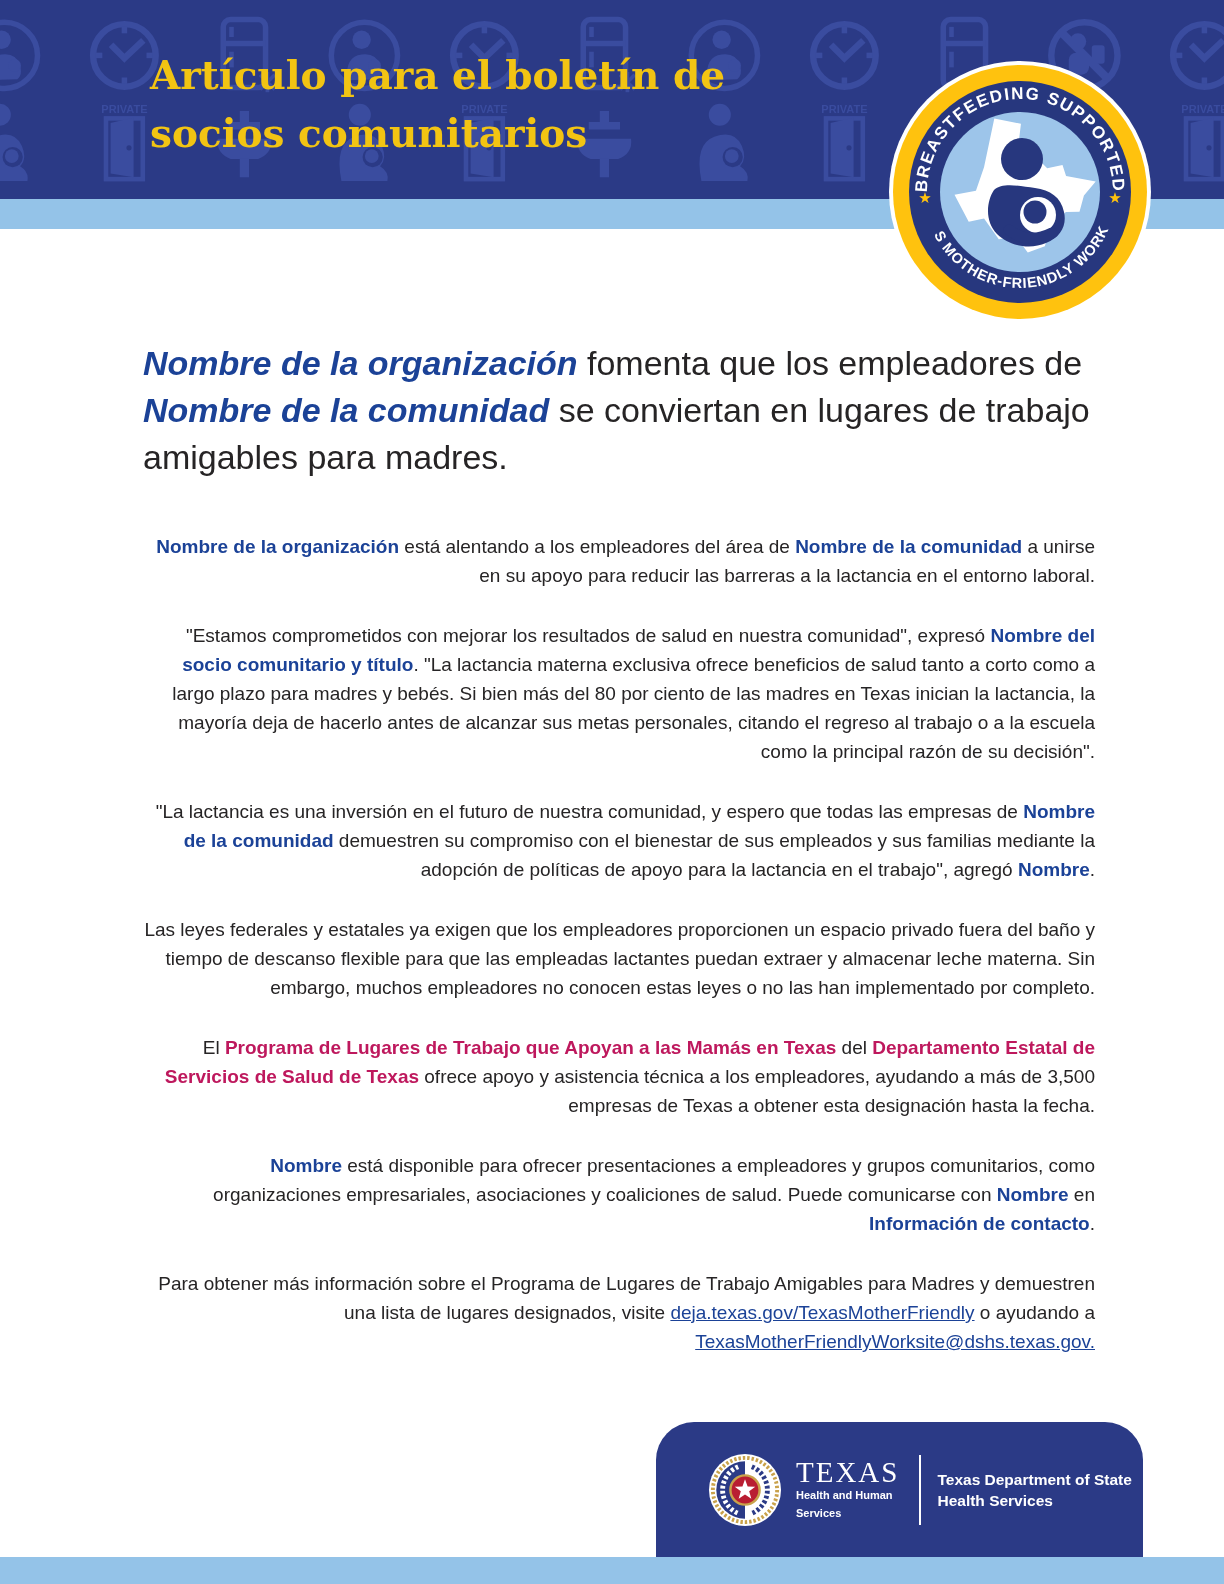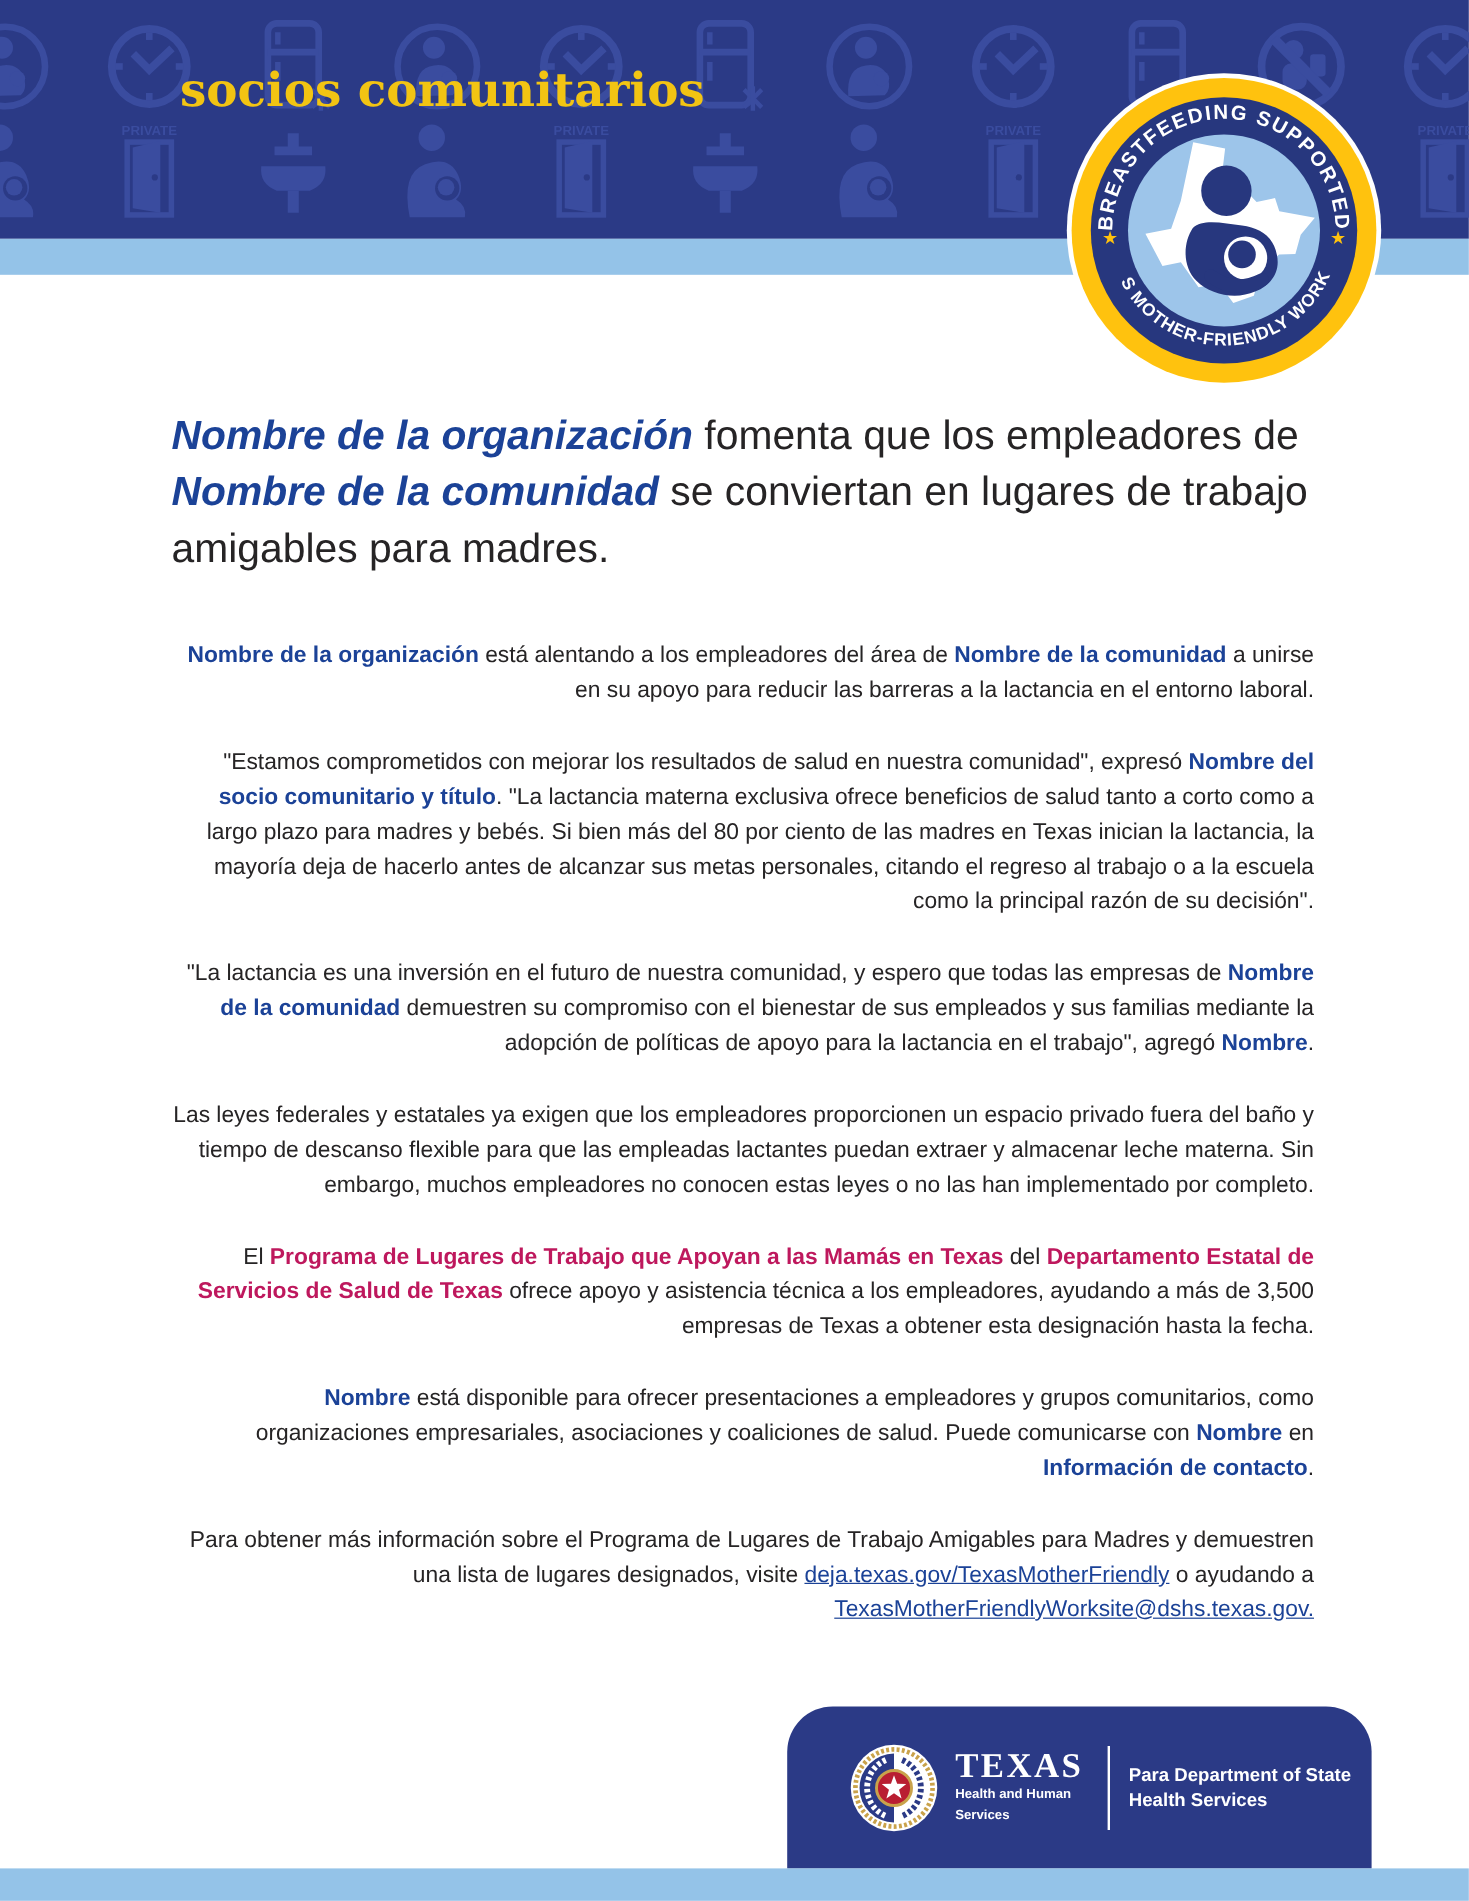--- a/index.html
+++ b/index.html
@@ -25,21 +25,21 @@
   .article-body p{margin:0 0 31px 0;}
   .seg-plain{color:#262425;}
   .seg-bold{color:#be185d;font-weight:bold;}
   .seg-blue{color:#1B4297;font-weight:bold;}
   .seg-link{color:#1B4297;text-decoration:underline;cursor:pointer;}
   
   .footer-box{position:absolute;left:656px;top:1422px;width:487px;height:135px;background:#2B3A86;
     border-radius:38px 38px 0 0;display:flex;align-items:center;box-sizing:border-box;padding-left:52px;}
   .seal{flex:0 0 auto;}
   .agency{color:#ffffff;margin-left:14px;}
-  .agency-name{font-family:"Liberation Serif",serif;font-size:29px;line-height:28px;letter-spacing:2px;font-weight:700;}
+  .agency-name{font-family:"Liberation Serif",serif;font-size:29px;line-height:28px;letter-spacing:2px;font-weight:400;}
   .agency-sub{font-size:11px;font-weight:bold;line-height:18px;}
   .footer-divider{width:2px;height:70px;background:#ffffff;margin:0 16px 0 20px;}
   .dept{color:#ffffff;font-size:15.5px;font-weight:bold;line-height:21px;}
   .strip-bottom{position:absolute;left:0;top:1557px;width:1224px;height:27px;background:#94C3E8;z-index:8;}
 </style>
 </head>
 <body>
 
 <div class="header-band">
   <svg class="icon-layer" width="1224" height="199" viewBox="0 0 1224 199">
@@ -114,20 +114,21 @@
         <use href="#ic-sink" transform="translate(563,100) scale(0.92)"></use>
         <use href="#ic-nursing" transform="translate(683,100) scale(0.92)"></use>
         <use href="#ic-door" transform="translate(803,100) scale(0.92)"></use>
         <use href="#ic-sink" transform="translate(923,100) scale(0.92)"></use>
         <use href="#ic-nursing" transform="translate(1043,100) scale(0.92)"></use>
         <use href="#ic-door" transform="translate(1163,100) scale(0.92)"></use>
       </g>
   </svg>
 
   <div class="page-title">
+    <div>Artículo para el boletín de</div>
     <div>socios comunitarios</div>
   </div>
 </div>
 
 <div class="strip-top"></div>
 
 <div class="badge">
   <svg width="264" height="264" viewBox="0 0 264 264">
     <circle cx="132" cy="132" r="131" fill="#ffffff"></circle>
     <circle cx="132" cy="132" r="127" fill="#FFC20E"></circle>
@@ -184,18 +185,18 @@
     <circle cx="38" cy="38" r="15" fill="#B91E32" stroke="#C9A24B" stroke-width="2.5"></circle>
     <polygon points="38,27 35.4,34.4 27.5,34.6 33.7,39.4 31.5,46.9 38,42.5 44.5,46.9 42.3,39.4 48.5,34.6 40.7,34.4" fill="#ffffff"></polygon>
   </svg>
   <div class="agency">
     <div class="agency-name">TEXAS</div>
     <div class="agency-sub">Health and Human</div>
     <div class="agency-sub">Services</div>
   </div>
   <div class="footer-divider"></div>
   <div class="dept">
-    <div>Para Department of State</div>
+    <div>Texas Department of State</div>
     <div>Health Services</div>
   </div>
 </div>
 
 <div class="strip-bottom"></div>
 
 </body></html>

